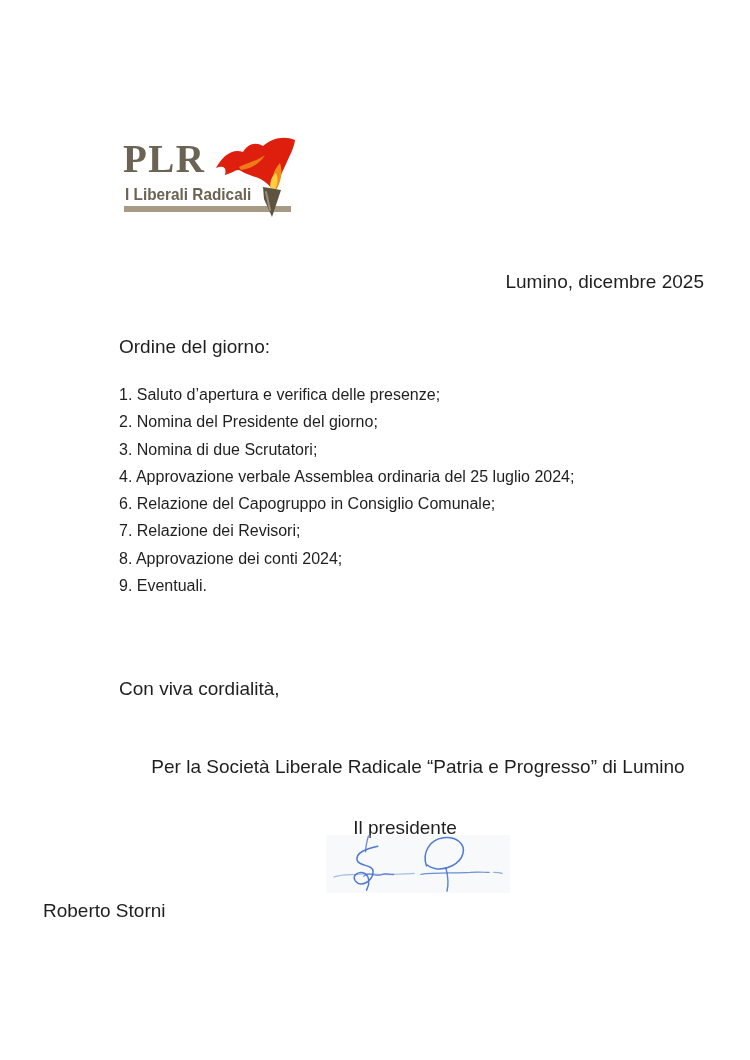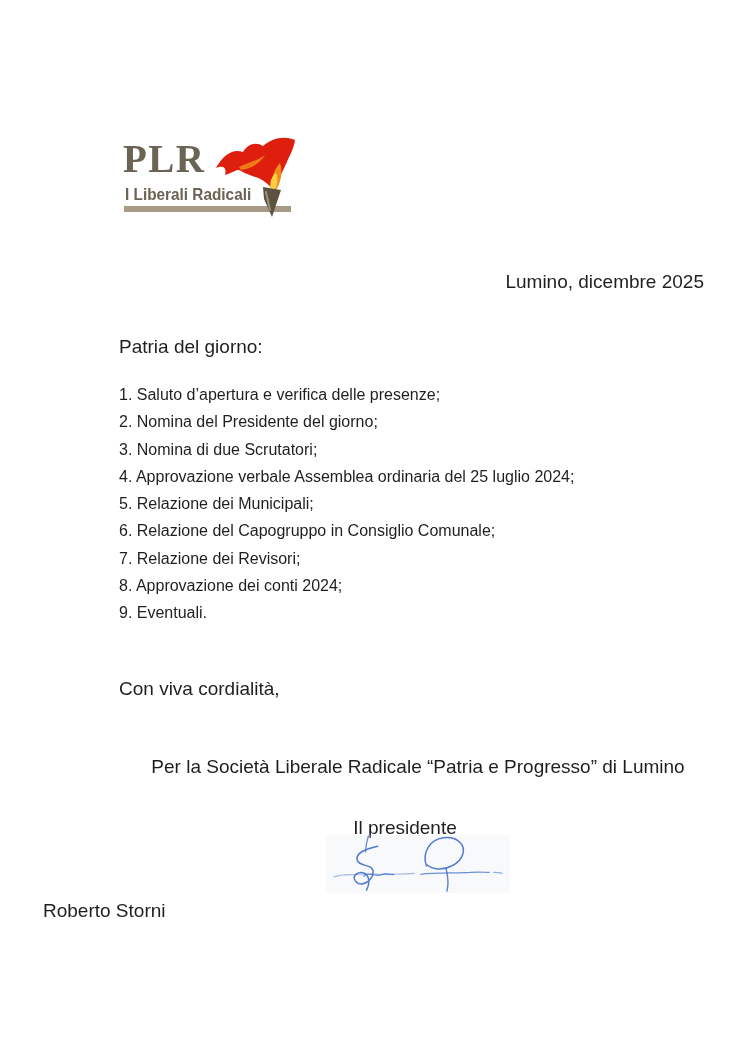--- a/index.html
+++ b/index.html
@@ -83,27 +83,26 @@
       <path class="flame-orange" d="M60,55 C57,46 60,36 67,28 C70,37 68,47 63,55 Z"></path>
       <path class="flame-orange" d="M26,32 C34,28 44,26 52,20 C46,30 36,34 28,35 Z" opacity="0.85"></path>
       <path class="flame-yellow" d="M58,56 C56,48 58,42 63,38 C66,44 64,52 61,56 Z"></path>
       <path class="torch-cone" d="M50,52 L68,55 L59,82 L51,64 Z"></path>
       <path class="torch-hl" d="M53,57 L57,75"></path>
     </svg>
   </div>
 
   <div class="abs body-text dateline">Lumino, dicembre 2025</div>
 
-  <div class="abs body-text agenda-title">Patria del giorno:</div>
+  <div class="abs body-text agenda-title">Ordine del giorno:</div>
   <div class="abs agenda-list">
       <div class="agenda-item">1. Saluto d’apertura e verifica delle presenze;</div>
       <div class="agenda-item">2. Nomina del Presidente del giorno;</div>
       <div class="agenda-item">3. Nomina di due Scrutatori;</div>
       <div class="agenda-item">4. Approvazione verbale Assemblea ordinaria del 25 luglio 2024;</div>
-      <div class="agenda-item">5. Relazione dei Municipali;</div>
       <div class="agenda-item">6. Relazione del Capogruppo in Consiglio Comunale;</div>
       <div class="agenda-item">7. Relazione dei Revisori;</div>
       <div class="agenda-item">8. Approvazione dei conti 2024;</div>
       <div class="agenda-item">9. Eventuali.</div>
     </div>
 
   <div class="abs body-text closing">Con viva cordialità,</div>
   <div class="abs body-text behalf">Per la Società Liberale Radicale “Patria e Progresso” di Lumino</div>
 
   <div class="abs body-text sig-role">Il presidente</div>

